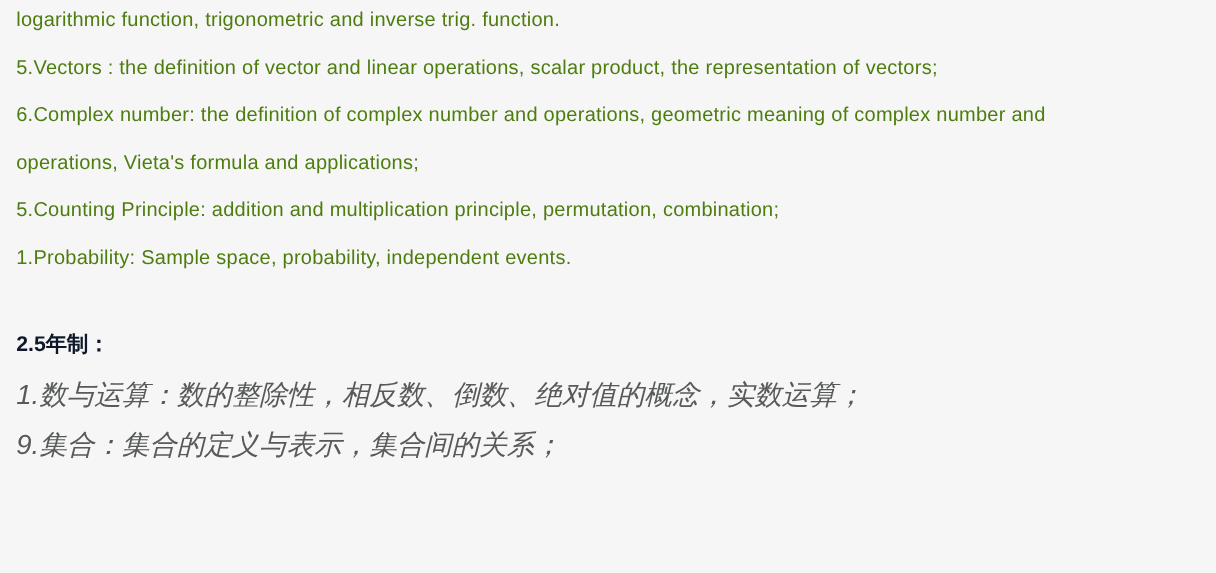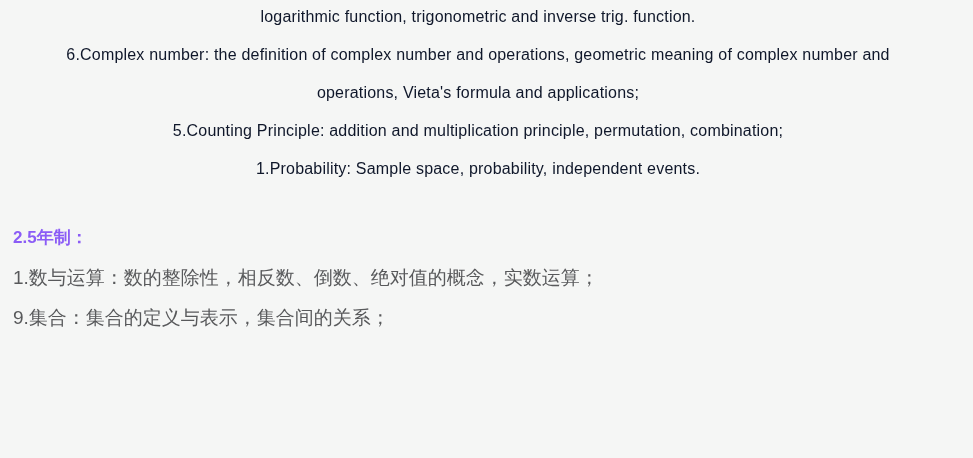--- a/index.html
+++ b/index.html
@@ -13,49 +13,50 @@
     overflow: hidden;
     font-family: "Liberation Sans", "DejaVu Sans", sans-serif;
   }
   .doc {
     padding: 7px 30px 0 13px;
   }
   .line-en {
     font-size: 16px;
     line-height: 20px;
     margin: 0 0 18px 0;
-    color: #0f172a;
+    color: #4d7c0f;
     letter-spacing: 0.2px;
     white-space: nowrap;
-    text-align: center;
   }
   .section-heading {
     font-size: 17px;
     line-height: 22px;
     font-weight: bold;
     margin: 48px 0 18px 0;
     white-space: nowrap;
   }
   .line-zh {
-    font-size: 19px;
+    font-size: 22px;
     line-height: 22px;
     margin: 0 0 18px 0;
     color: #58595b;
     white-space: nowrap;
+    font-style: italic;
   }
 </style>
 </head>
 <body style="background: rgb(245, 246, 245);">
 
 <div class="doc">
 
   <p class="line-en">logarithmic function, trigonometric and inverse trig. function.</p>
+  <p class="line-en">5.Vectors : the definition of vector and linear operations, scalar product, the representation of vectors;</p>
   <p class="line-en">6.Complex number: the definition of complex number and operations, geometric meaning of complex number and</p>
   <p class="line-en">operations, Vieta's formula and applications;</p>
   <p class="line-en">5.Counting Principle: addition and multiplication principle, permutation, combination;</p>
   <p class="line-en">1.Probability: Sample space, probability, independent events.</p>
 
-  <p class="section-heading" id="heading-2-5" style="color: #8b5cf6;">2.5年制：</p>
+  <p class="section-heading" id="heading-2-5" style="color: #0f172a;">2.5年制：</p>
 
   <p class="line-zh">1.数与运算：数的整除性，相反数、倒数、绝对值的概念，实数运算；</p>
   <p class="line-zh">9.集合：集合的定义与表示，集合间的关系；</p>
 
 </div>
 
 </body></html>

